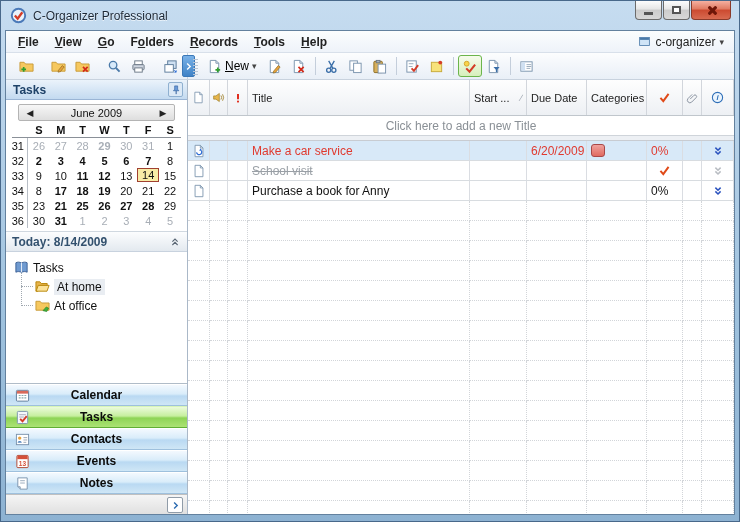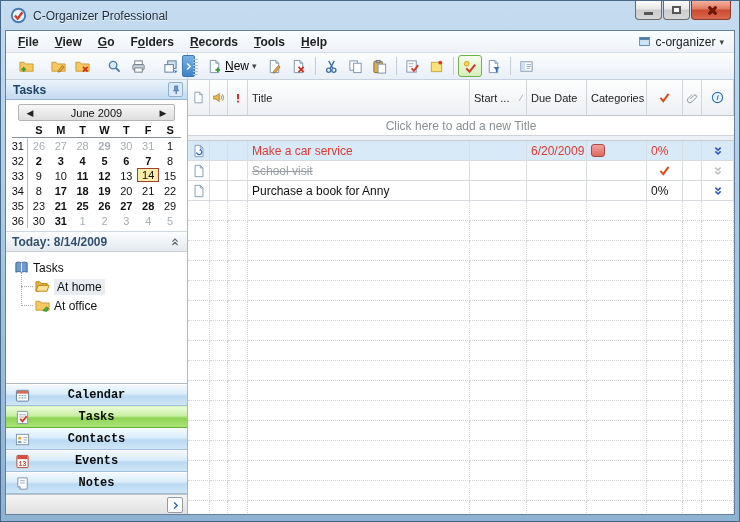--- a/index.html
+++ b/index.html
@@ -83,21 +83,21 @@
   .tree-children { position:relative; margin-left:11px; }
   .tree-children::before { content:""; position:absolute; left:0; top:-4px; bottom:9px; border-left:1px dotted #a0a8b0; }
   .tree-child { display:flex; align-items:center; gap:4px; height:19px; position:relative; padding-left:14px; }
   .tree-child::before { content:""; position:absolute; left:0; top:9px; width:12px; border-top:1px dotted #a0a8b0; }
   .tree-label.selected { background:#e9edf2; padding:1px 3px; }
 
   .nav-stack { flex:none; border-top:1px solid #b0bcc8; }
   .nav-btn { height:22px; display:flex; align-items:center; position:relative;
              background:linear-gradient(#f3f9fe,#d9ecfa 45%,#b9d9f2 55%,#cfe6f6);
              border-top:1px solid #fff; border-bottom:1px solid #9ec0dd;
-             font-weight:bold; font-size:12px; color:#0c0c0c;font-family:Liberation Mono, monospace; }
+             font-weight:bold; font-size:12px; color:#0c0c0c; }
   .nav-btn .icon { position:absolute; left:9px; }
   .nav-btn .nav-label { margin:0 auto; }
   .nav-btn.active { background:linear-gradient(#ecfbdc,#c6ef9e 45%,#8ed456 55%,#abe274); border-bottom-color:#5fae35; border-top-color:#d8f5b8;}
   .sidebar-footer { height:20px; flex:none; background:linear-gradient(#f5f5f5,#e0e0e0); border-top:1px solid #c0c0c0; position:relative; }
   .footer-more { position:absolute; right:4px; top:2px; width:16px; height:16px; background:#fff; border:1px solid #909ca8;
                  border-radius:2px; color:#2a6ab0; display:flex; align-items:center; justify-content:center; }
 
   
   .main { flex:1; display:flex; flex-direction:column; background:#fff; overflow:hidden; }
   .list-header { height:36px; flex:none; display:flex; background:linear-gradient(#fefefe,#edf0f4);

